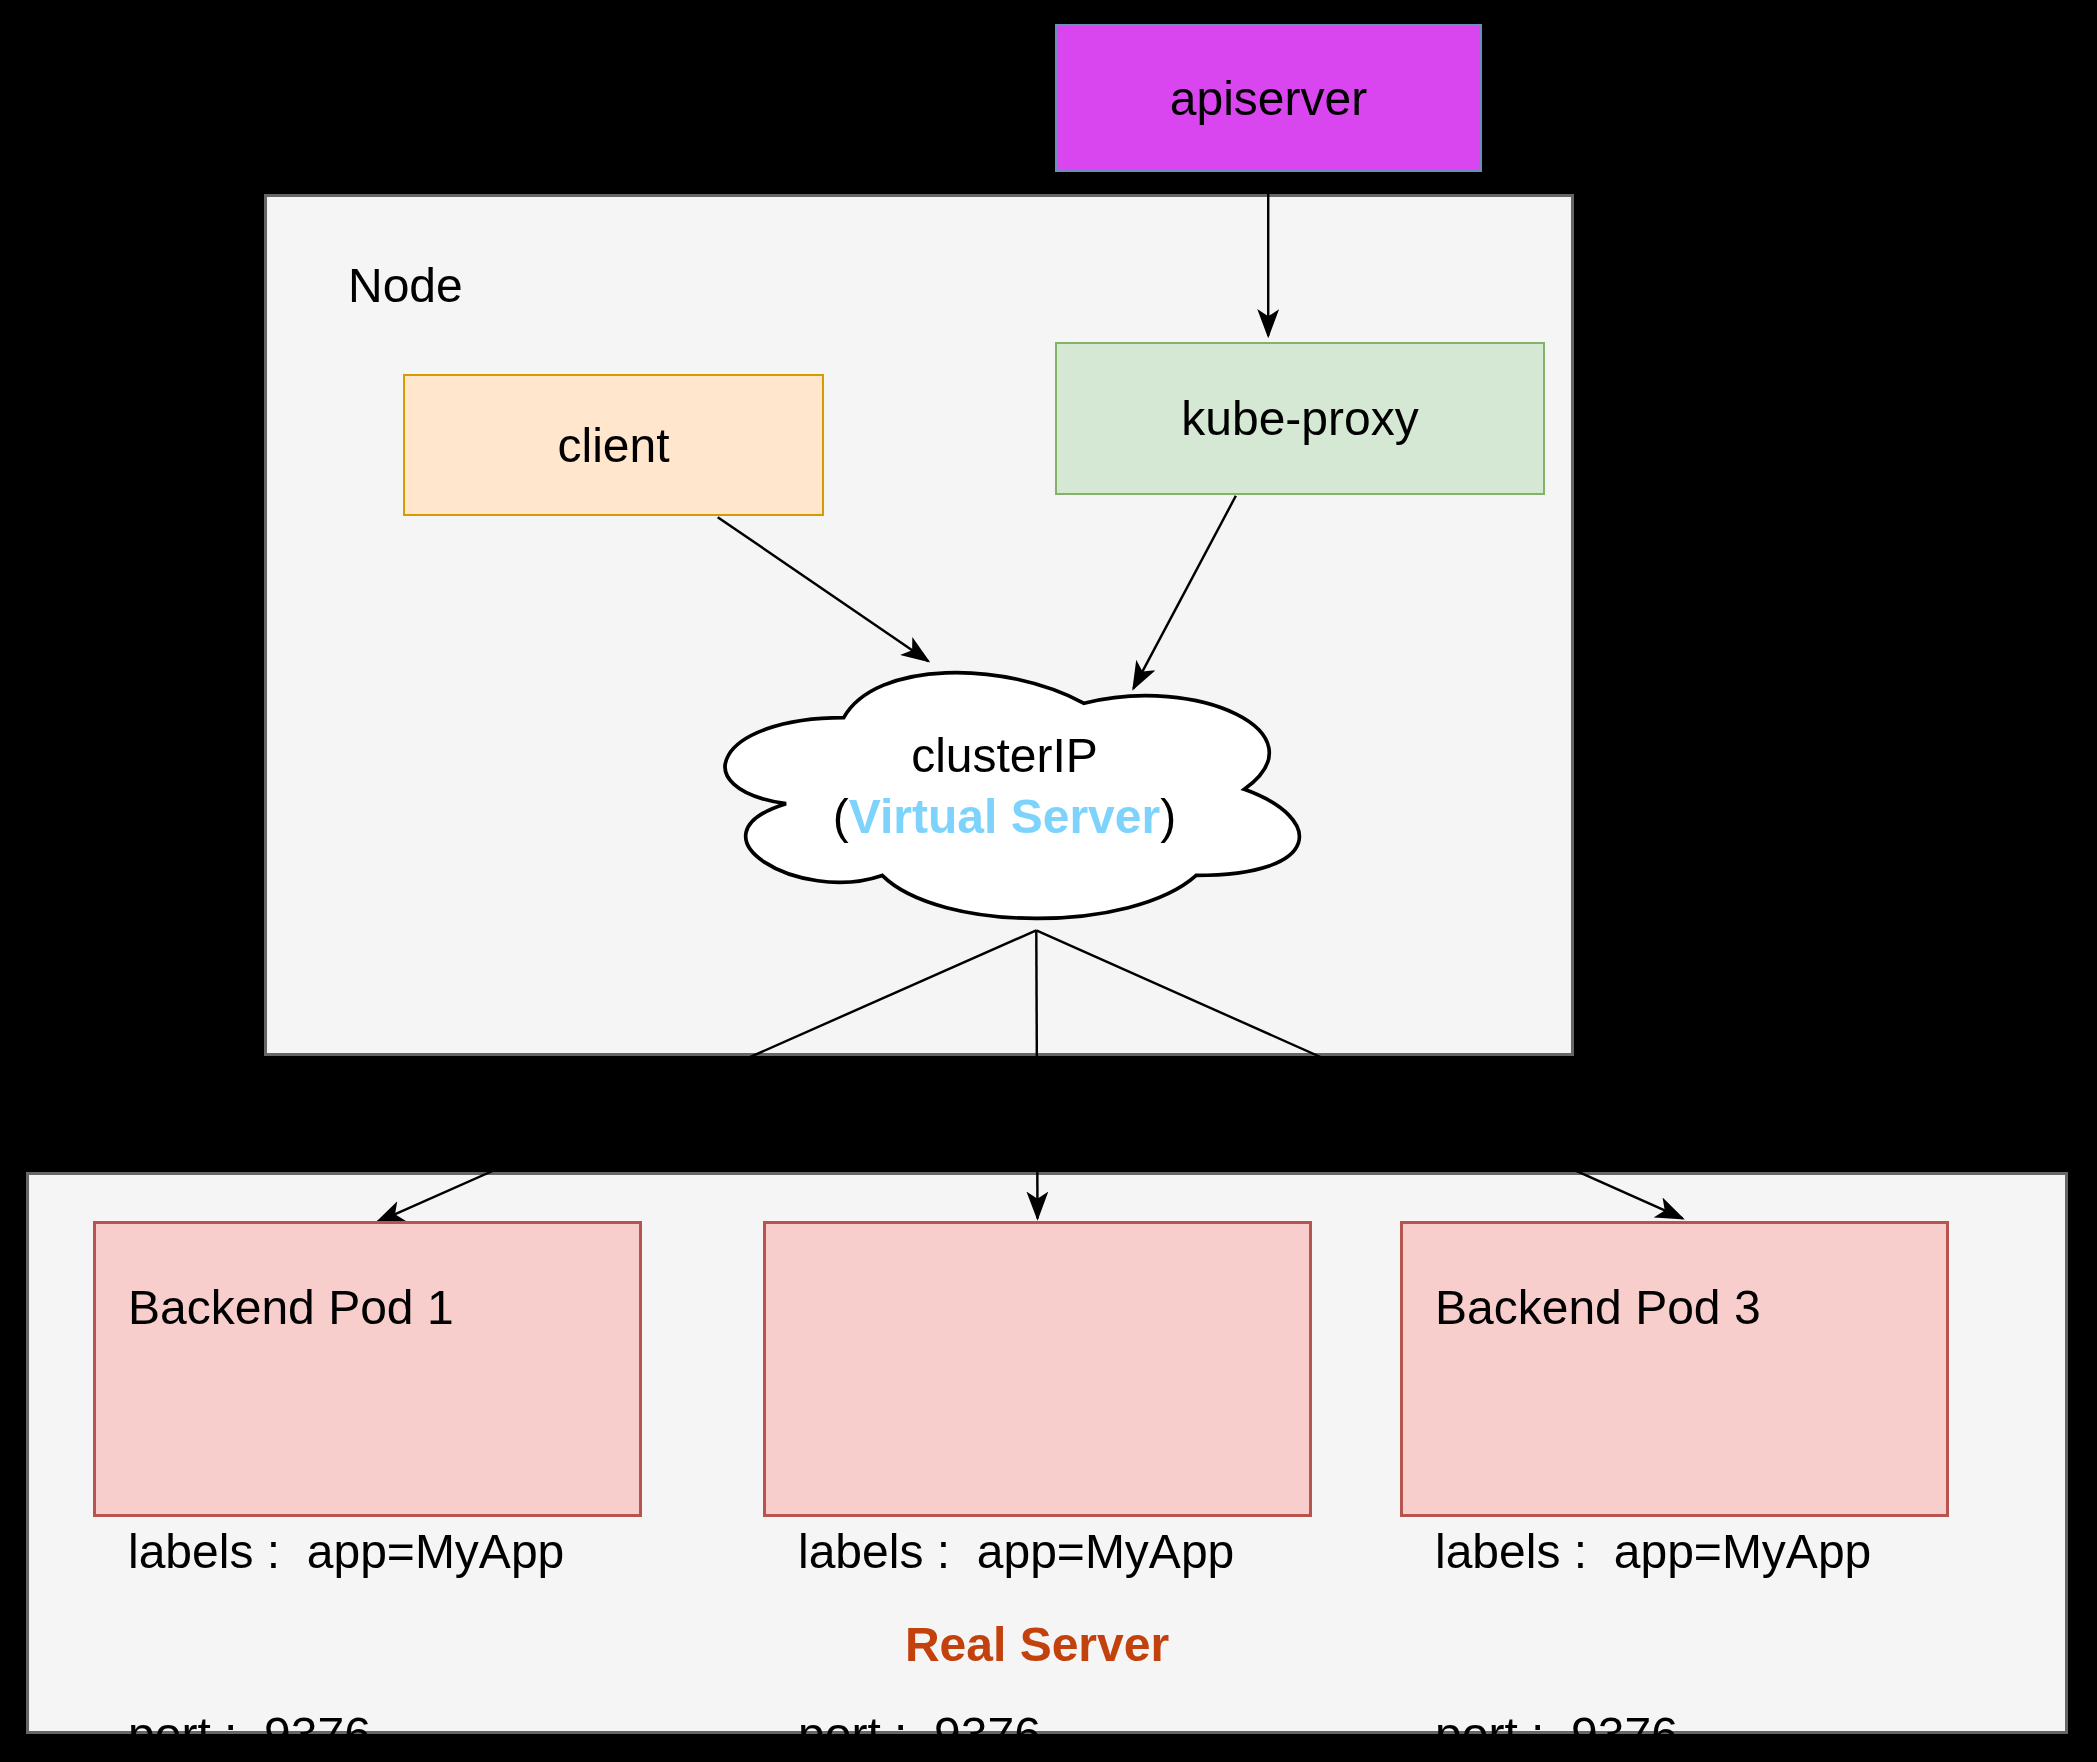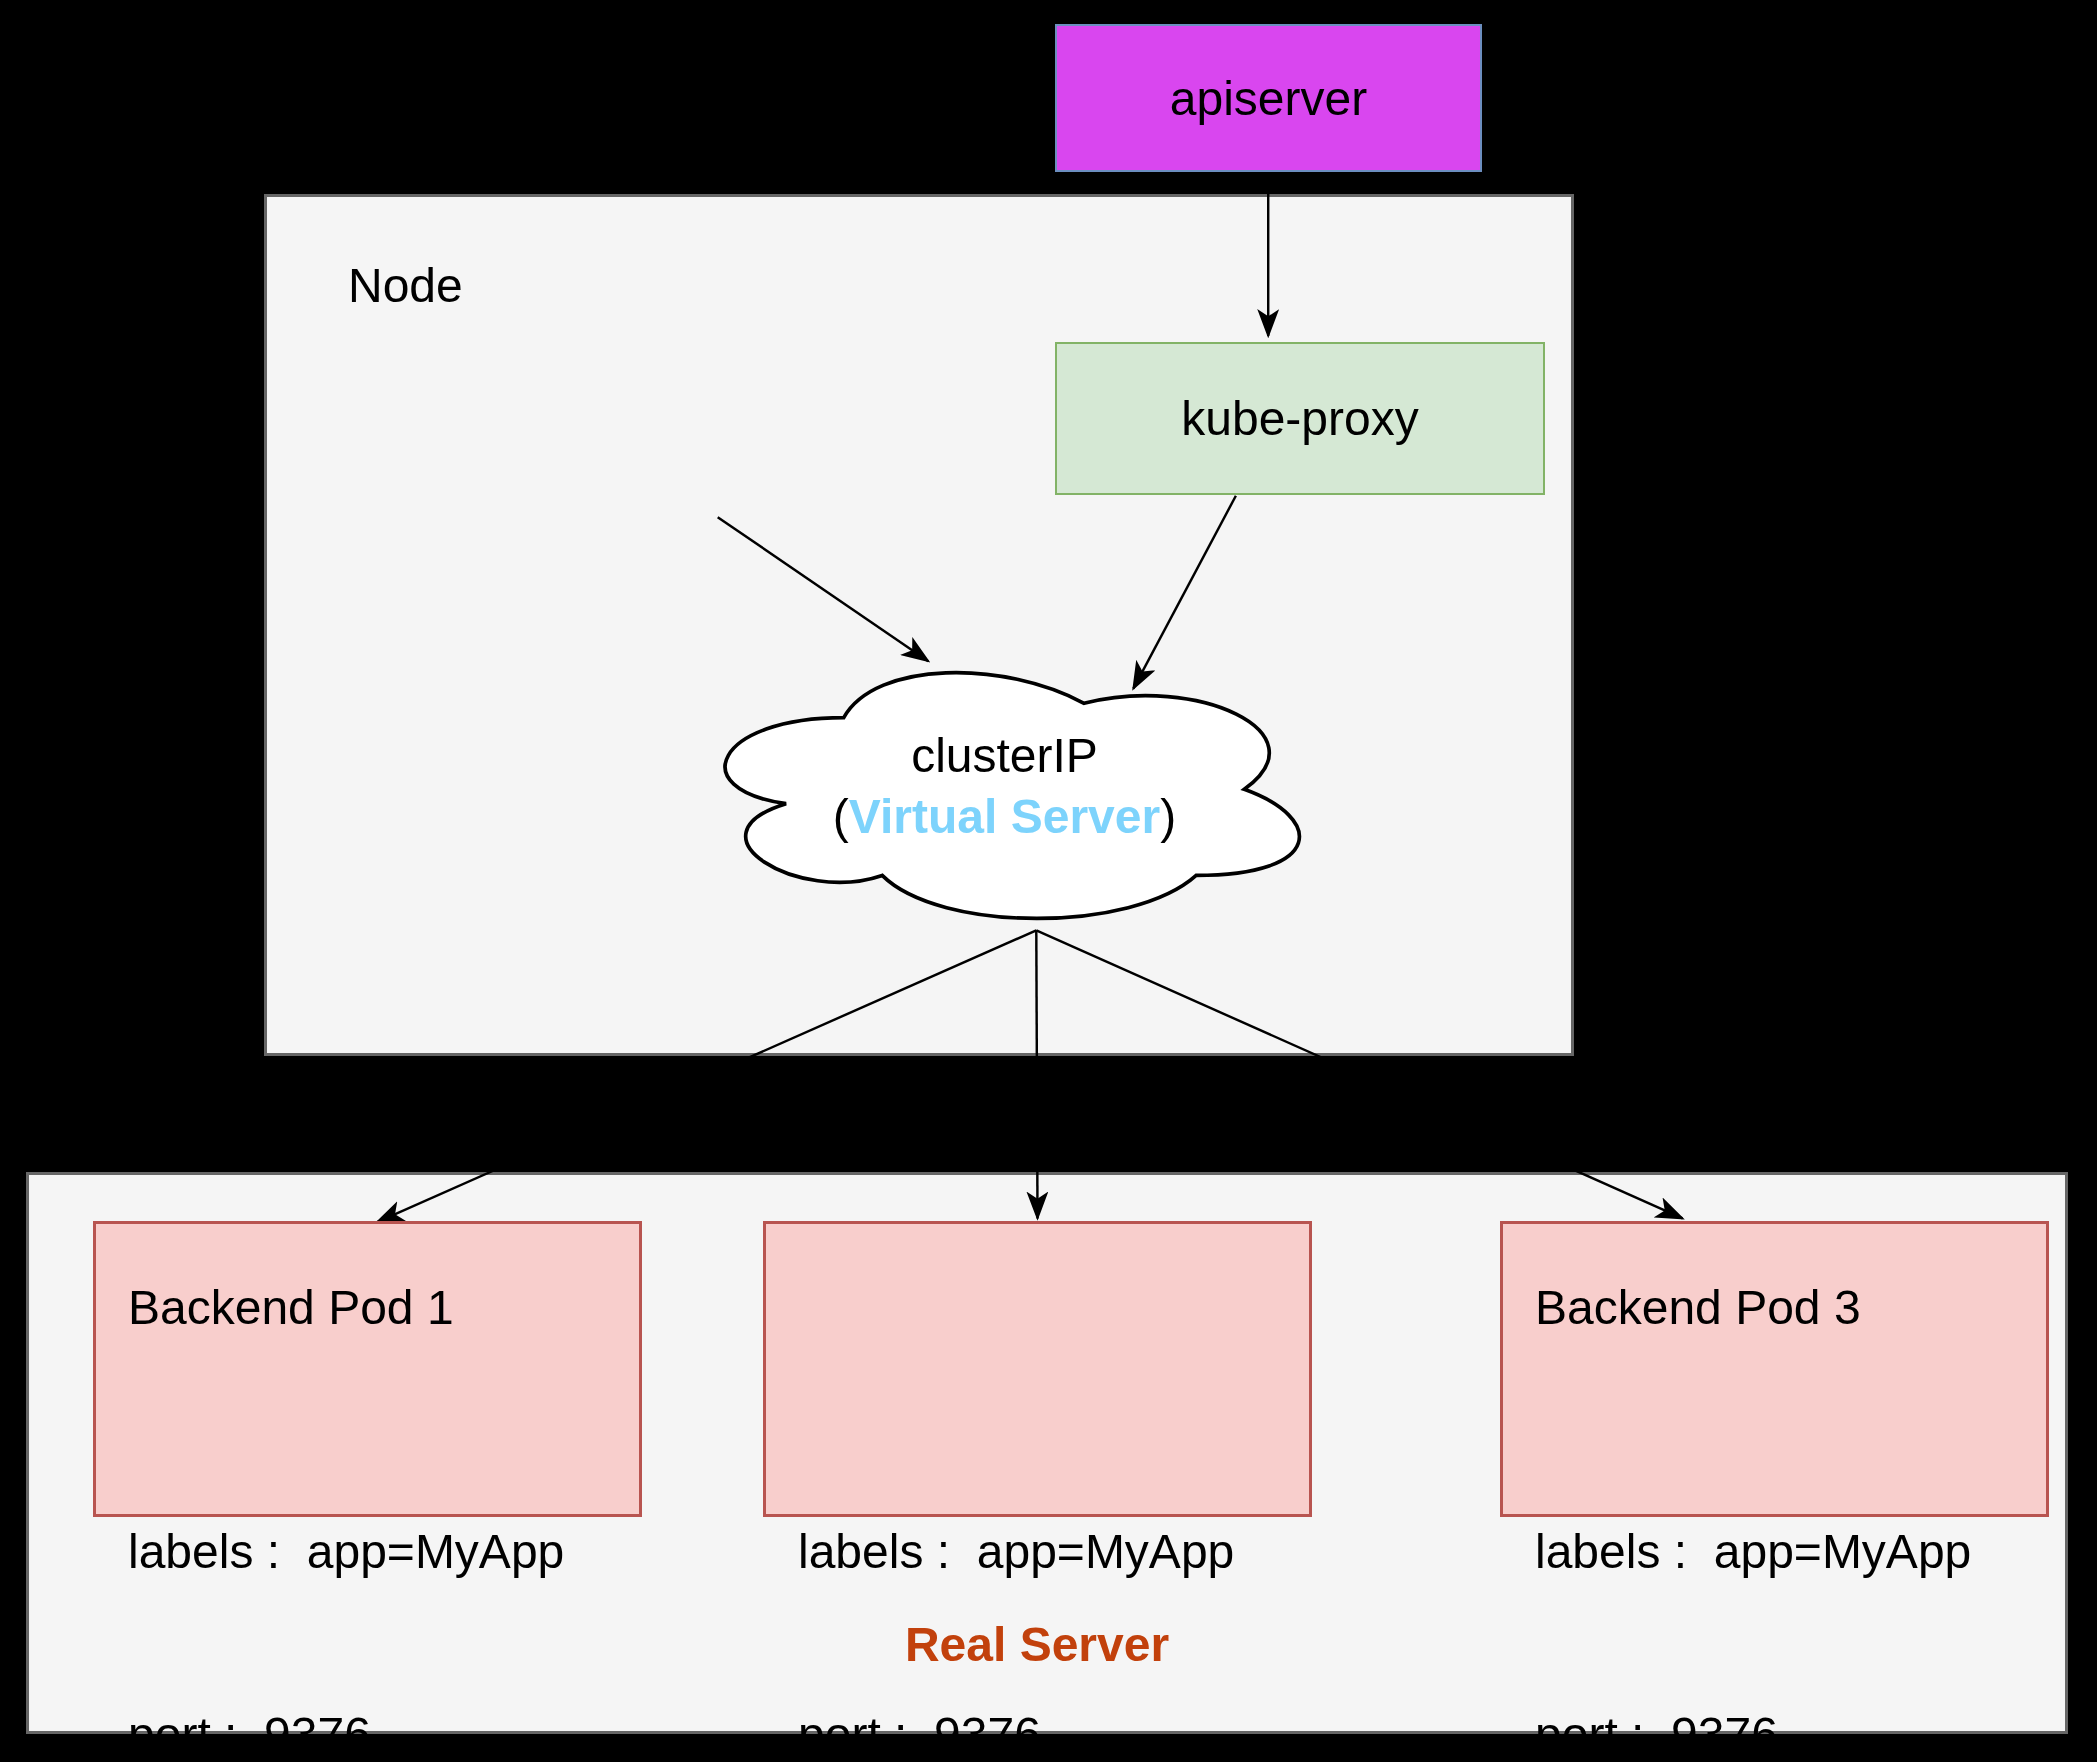--- a/index.html
+++ b/index.html
@@ -39,21 +39,21 @@
   .client     { left: 403px;  top: 374px;  width: 421px; height: 142px; background: #ffe6cc; border: 2.4px solid #d79b00; }
   .kube-proxy { left: 1055px; top: 342px;  width: 490px; height: 153px; background: #d5e8d4; border: 2.4px solid #82b366; }
 
   .pod {
     top: 1221px; width: 549px; height: 296px;
     background: #f8cecc; border: 3.1px solid #b85450;
     z-index: 3;
   }
   .pod-1 { left: 93px; }
   .pod-2 { left: 763px; }
-  .pod-3 { left: 1500px; padding-left: 16px; }
+  .pod-3 { left: 1400px; padding-left: 16px; }
   .pod-title { position: absolute; left: 32px; top: 56px;  font-size: 48px; white-space: pre; }
   .pod-body  { position: absolute; left: 32px; top: 175px; font-size: 48px; line-height: 61px; white-space: pre; }
 
   .node-label { left: 348px; top: 258px; font-size: 48px; z-index: 3; }
 
   .cloud-text {
     left: 684px; top: 725px; width: 641px;
     text-align: center; font-size: 48px; line-height: 61px;
     z-index: 3;
   }
@@ -100,20 +100,23 @@
     <line class="edge" x1="1698" y1="1524" x2="1700" y2="1996" marker-end="url(#arrowhead)"></line>
     <line class="edge" x1="1698" y1="1524" x2="2757" y2="1996" marker-end="url(#arrowhead)"></line>
   </svg>
 
   <div class="abs node-label">Node</div>
 
   <div class="abs box apiserver">
     <span>apiserver</span>
   </div>
 
+  <div class="abs box client">
+    <span>client</span>
+  </div>
 
   <div class="abs box kube-proxy">
     <span>kube-proxy</span>
   </div>
 
   <div class="abs cloud-text">
     <div>clusterIP</div>
     <div><span>(</span><span class="red-bold">Virtual Server</span><span>)</span></div>
   </div>
 

